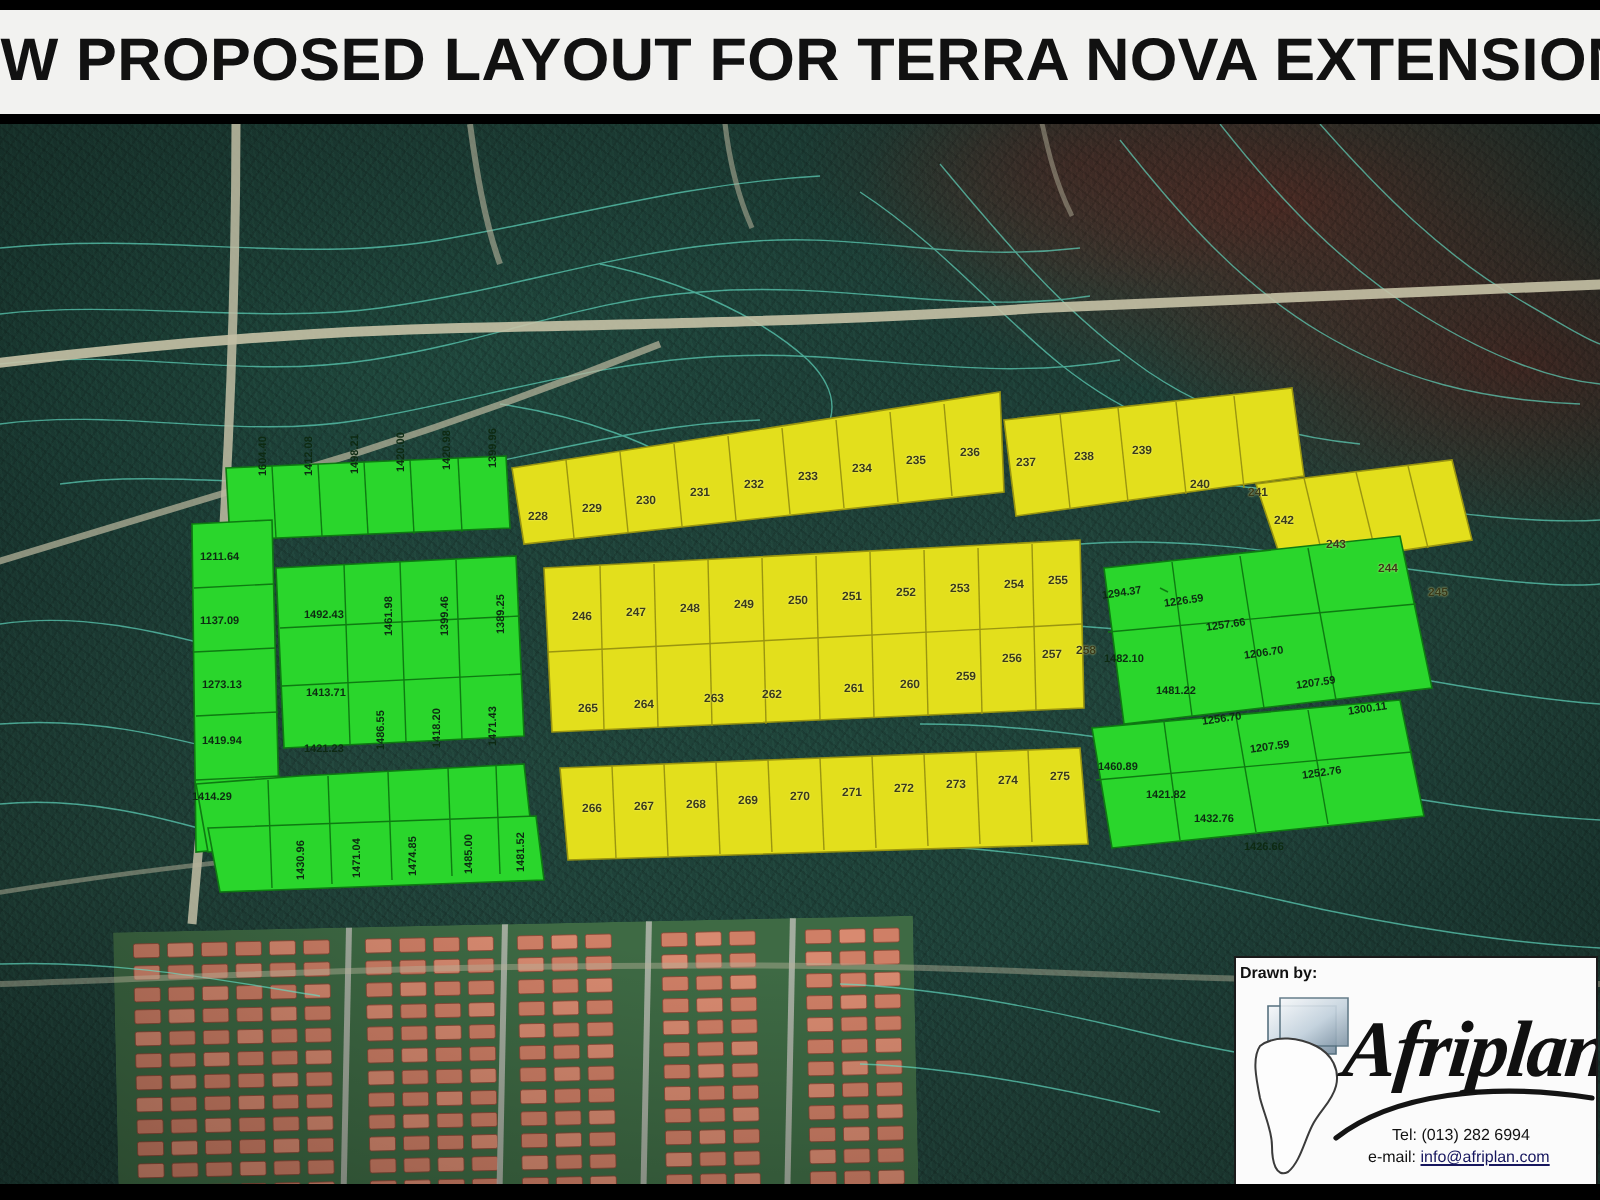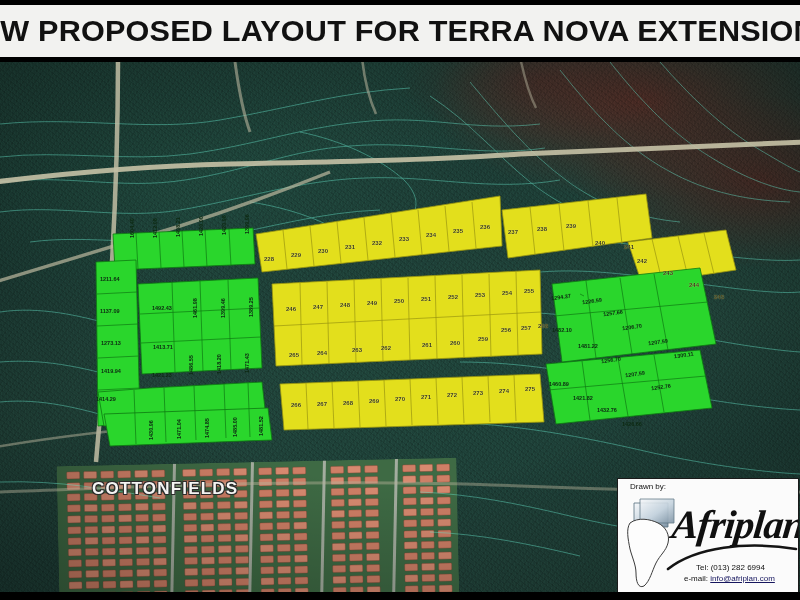--- a/index.html
+++ b/index.html
@@ -56,21 +56,21 @@
   .erf-num{position:absolute;font-size:6px;color:#3a3a1a;font-weight:600;
            font-family:"Liberation Sans",sans-serif;z-index:32;white-space:nowrap;
            text-shadow:0 0 1px rgba(255,255,160,.8);}
   .dim{position:absolute;font-size:5.5px;color:#0d2a12;font-weight:700;
        font-family:"Liberation Sans",sans-serif;z-index:32;white-space:nowrap;}
   .dim.rot{transform-origin:left top;}
 
   
   #logo-box{position:absolute;left:617px;top:478px;width:180px;height:113px;z-index:70;
             background:#fbfbfb;border:1.5px solid #1a1a1a;overflow:hidden;}
-  #drawn-by{position:absolute;left:12px;top:3px;font-size:8px;font-weight:400;color:#111;
+  #drawn-by{position:absolute;left:2px;top:3px;font-size:8px;font-weight:700;color:#111;
             font-family:"Liberation Sans",sans-serif;}
   #africa-map{position:absolute;left:6px;top:14px;width:56px;height:96px;}
   #afriplan-word{position:absolute;left:54px;top:26px;font-size:40px;line-height:40px;
                  font-style:italic;font-weight:700;color:#101010;
                  font-family:"Liberation Serif",serif;letter-spacing:-1px;
                  transform:skewX(-6deg);white-space:nowrap;}
   #logo-tel{position:absolute;left:78px;top:84px;font-size:8px;color:#111;
             font-family:"Liberation Sans",sans-serif;white-space:nowrap;}
   #logo-mail{position:absolute;left:66px;top:95px;font-size:8px;color:#111;
              font-family:Liberation Sans, sans-serif;white-space:nowrap;}
@@ -600,21 +600,20 @@
 
     <span class="dim" style="left:601px;top:357px;transform:rotate(-8deg)">1256.70</span>
     <span class="dim" style="left:625px;top:371px;transform:rotate(-8deg)">1207.59</span>
     <span class="dim" style="left:651px;top:384px;transform:rotate(-8deg)">1252.76</span>
     <span class="dim" style="left:549px;top:381px">1460.89</span>
     <span class="dim" style="left:573px;top:395px">1421.82</span>
     <span class="dim" style="left:597px;top:407px">1432.76</span>
     <span class="dim" style="left:622px;top:421px">1426.66</span>
   </div>
 
-  <div id="township-label">COTTONFIELDS</div>
 
   <div id="logo-box">
     <div id="drawn-by">Drawn by:</div>
 
     <svg id="africa-map" viewBox="0 0 56 96">
       <defs>
         <linearGradient id="afg" x1="0" y1="0" x2="1" y2="1">
           <stop offset="0%" stop-color="#f6f8fa"></stop>
           <stop offset="55%" stop-color="#c5d3de"></stop>
           <stop offset="100%" stop-color="#7e93a4"></stop>

